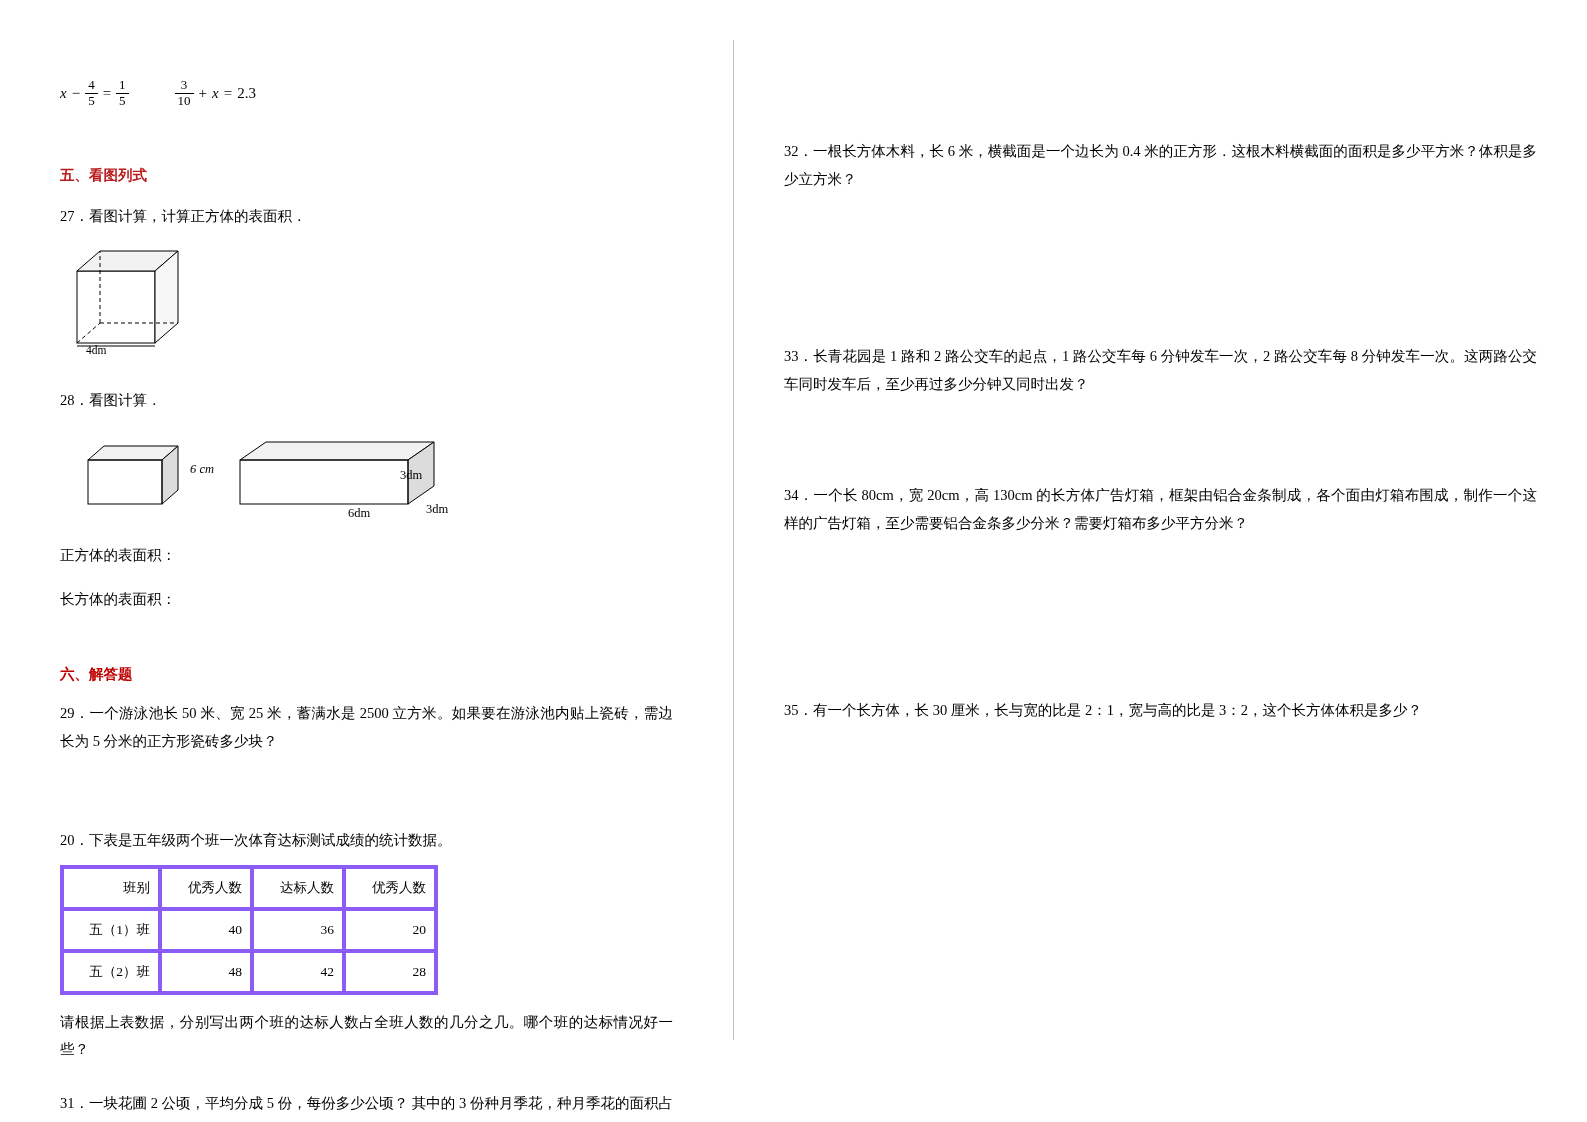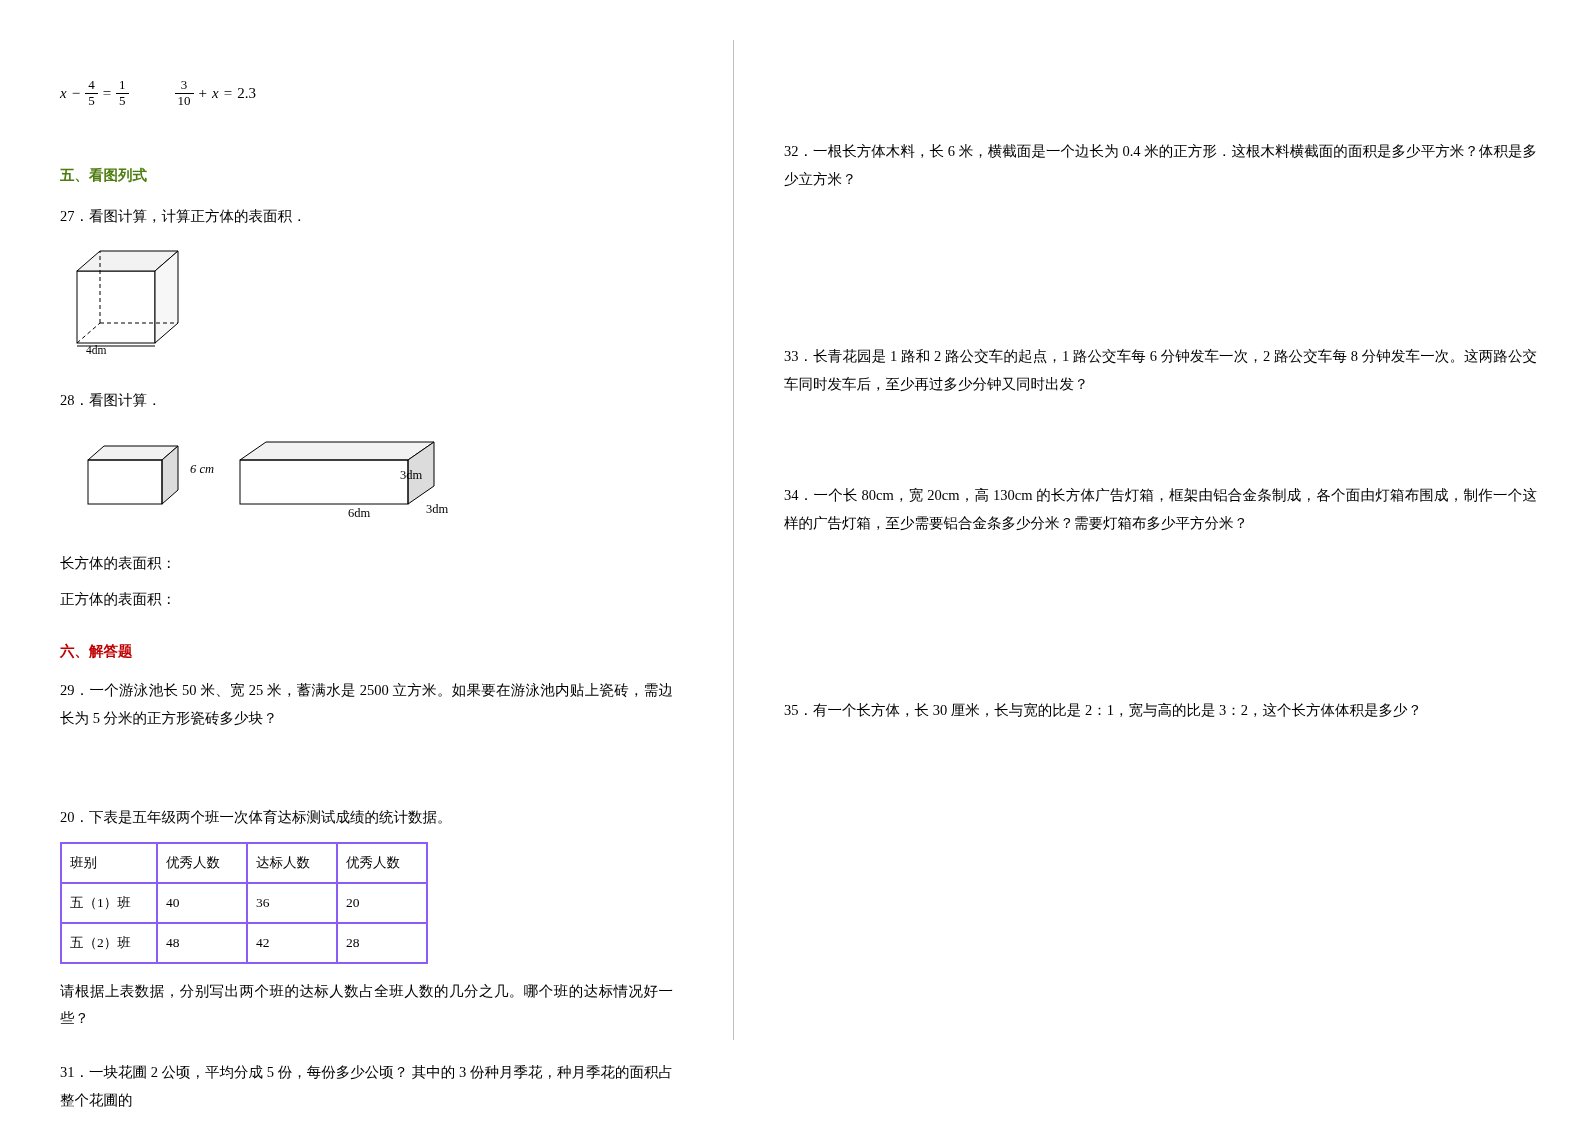--- a/index.html
+++ b/index.html
@@ -34,21 +34,21 @@
     top: 0;
     box-sizing: border-box;
   }
   .col-left { left: 0px; width: 733px; padding: 0 60px; }
   .col-right { left: 734px; width: 853px; padding: 0 20px 0 20px; }
 
   .section-title {
     font-family: "Liberation Sans", sans-serif;
     font-weight: bold;
     font-size: 14.5px;
-    color: #4d7c0f;
+    color: #b91c1c;
   }
   .q {
     font-size: 14.5px;
     line-height: 1.9;
     text-align: justify;
   }
 
   
   .eqline {
     font-family: "Liberation Serif", serif;
@@ -90,23 +90,23 @@
   .fig-row { position: relative; height: 110px; }
   .fig-label { position: absolute; font-size: 12.5px; font-family: "Liberation Serif", serif; }
 
   
   table.stat {
     border-collapse: collapse;
     font-size: 13.5px;
     font-family: "Liberation Serif", serif;
   }
   table.stat th, table.stat td {
-    border: 2px solid #8b5cf6;
+    border: 4px solid #8b5cf6;
     padding: 10px 8px;
-    text-align: left;
+    text-align: right;
     min-width: 72px;
   }
   table.stat th { font-weight: normal; }
   table.stat td.rowhead { min-width: 78px; }
 </style>
 </head>
 <body>
 
 <div class="page">
 
@@ -175,24 +175,24 @@
         <polygon points="170,36 196,18 364,18 338,36" fill="#f2f2f2" stroke="#000" stroke-width="1"></polygon>
         <polygon points="338,36 364,18 364,62 338,80" fill="#dcdcdc" stroke="#000" stroke-width="1"></polygon>
         <rect x="170" y="36" width="168" height="44" fill="none" stroke="#000" stroke-width="1"></rect>
       </svg>
       <span class="fig-label" style="left:130px; top:38px;font-style:italic;">6 cm</span>
       <span class="fig-label" style="left:340px; top:44px;">3dm</span>
       <span class="fig-label" style="left:288px; top:82px;">6dm</span>
       <span class="fig-label" style="left:366px; top:78px;">3dm</span>
     </div>
 
+    <div class="q" style="margin-top:8px;">正方体的表面积：</div>
     <div class="q" style="margin-top:16px;">长方体的表面积：</div>
-    <div class="q" style="margin-top:8px;">正方体的表面积：</div>
-
-    <div class="section-title" style="margin-top:29px; color:#c00000;">六、解答题</div>
+
+    <div class="section-title" style="margin-top:52px; color:#c00000;">六、解答题</div>
 
     <div class="q" style="margin-top:16px;">29．一个游泳池长 50 米、宽 25 米，蓄满水是 2500 立方米。如果要在游泳池内贴上瓷砖，需边长为 5 分米的正方形瓷砖多少块？</div>
 
     <div class="q" style="margin-top:72px;">20．下表是五年级两个班一次体育达标测试成绩的统计数据。</div>
 
     <table class="stat" style="margin-top:10px; margin-left:0px;">
       <thead>
         <tr>
           <th class="rowhead">班别</th>
           <th>优秀人数</th>

